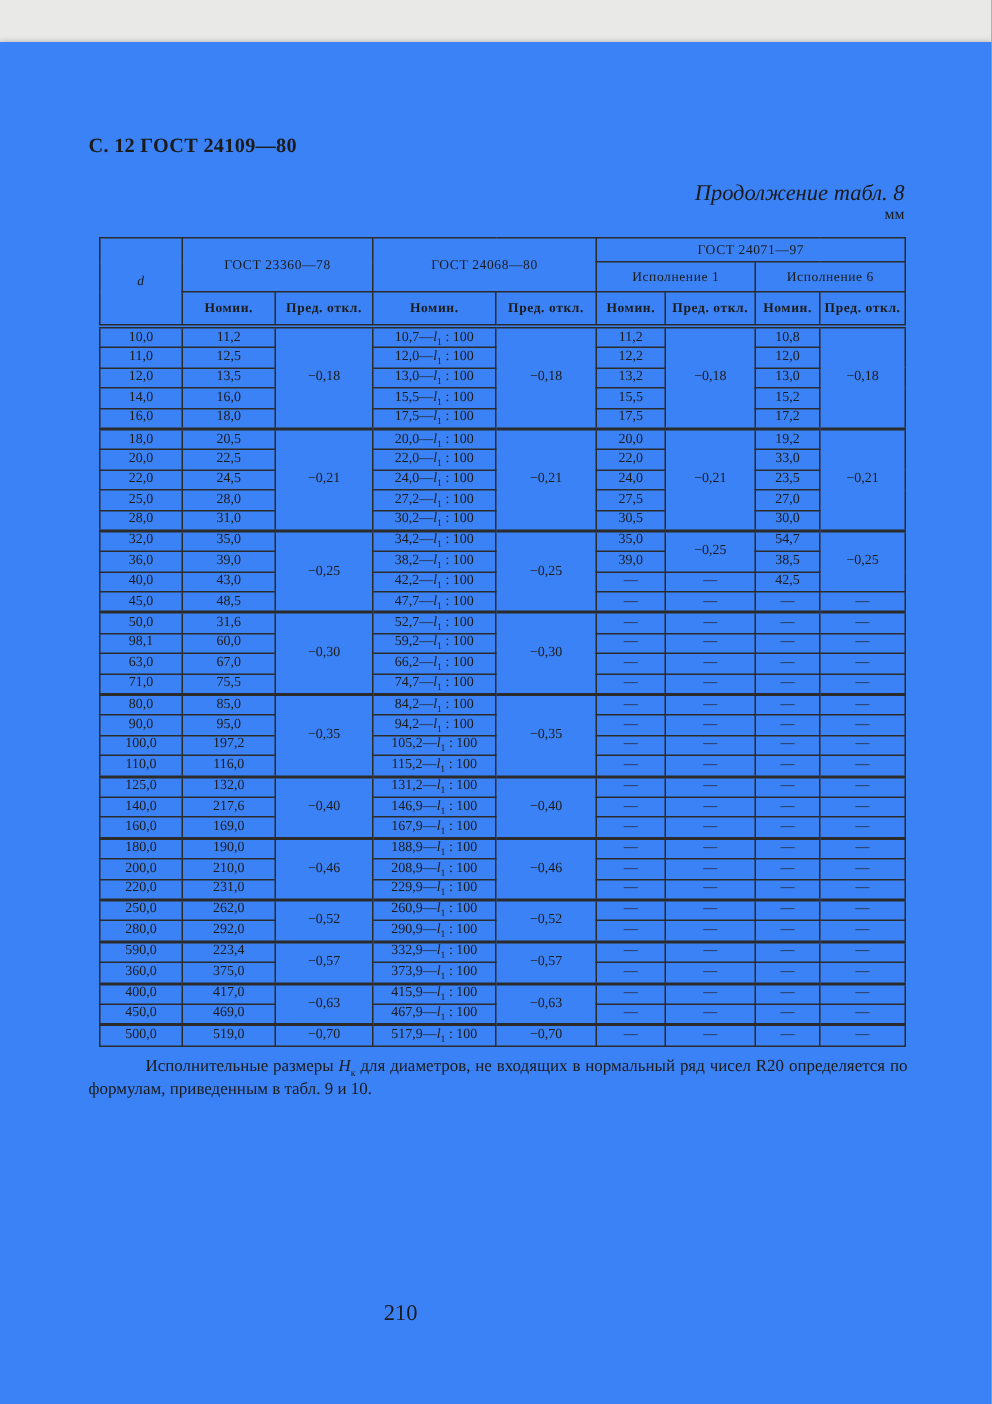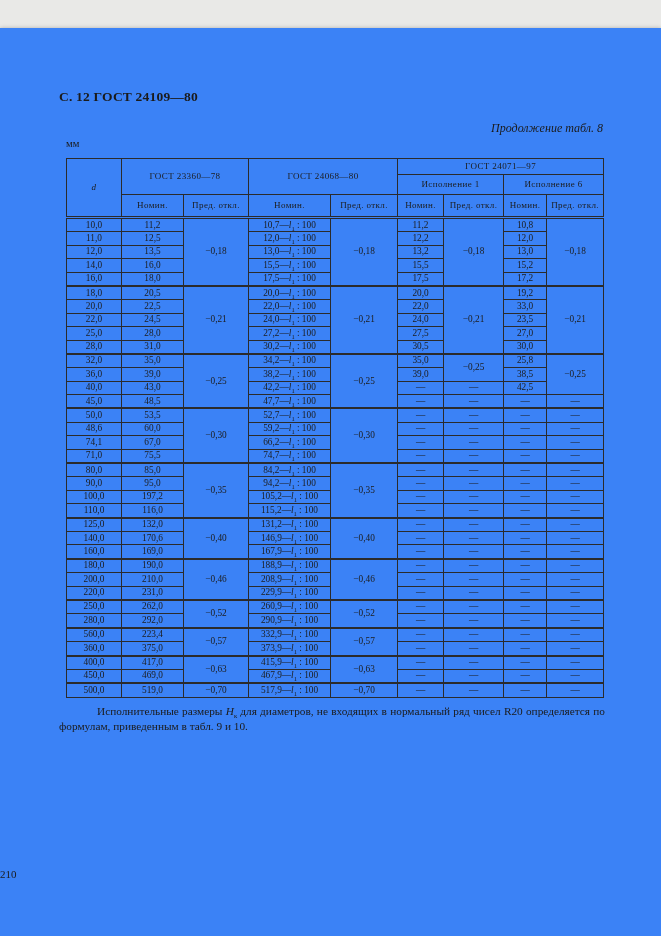--- a/index.html
+++ b/index.html
@@ -6,50 +6,50 @@
   body{background:#e9e9e7;font-family:"Liberation Serif", serif;color:#1b1b1b;}
   .page{
     position:relative;width:661px;height:936px;background:#3b82f6;
     box-shadow:0 0 4px rgba(0,0,0,.25);overflow:hidden;margin-top:28px;
   }
   .page-header{
     position:absolute;left:59px;top:61px;font-size:13.5px;font-weight:bold;
     letter-spacing:.2px;
   }
   .continuation{
-    position:absolute;right:58px;top:93px;font-style:italic;font-size:12px;
+    position:absolute;right:58px;top:93px;font-style:italic;font-size:15px;
   }
   .units{
-    position:absolute;left:66px;top:110px;width:537px;text-align:left;font-size:10.5px;
+    position:absolute;left:66px;top:110px;width:537px;text-align:right;font-size:10.5px;
   }
   .tbl-wrap{position:absolute;left:66px;top:130px;}
   table{
     border-collapse:collapse;table-layout:fixed;width:537px;
     font-size:9.3px;line-height:1;color:#1c1c1c;
   }
   th,td{
     border:1px solid #2b2b2b;text-align:center;vertical-align:middle;
     padding:0 1px;overflow:hidden;white-space:nowrap;
   }
   thead th{font-weight:normal;font-size:9px;letter-spacing:.4px;}
   tr.hdr-a th{height:15px;}
   tr.hdr-b th{height:19px;}
-  tr.hdr-c th{height:21px;}
+  tr.hdr-c th{height:21px;font-weight:bold;}
   tr.hdr-c th, th.dcol{border-bottom:3px double #2b2b2b;}
   tbody td{height:12.4px;}
   tbody tr.gb td{border-top-width:2px;}
   td i, th i{font-style:italic;}
   sub{font-size:6.5px;line-height:0;}
   .note{
     position:absolute;left:59px;top:676px;width:546px;font-size:11.3px;
     line-height:14.6px;text-align:justify;text-indent:38px;
   }
   .note i{font-style:italic;}
   .page-number{
-    position:absolute;left:0;top:840px;width:534px;font-size:11px;
+    position:absolute;left:0;top:840px;width:534px;text-align:center;font-size:15px;
   }
 </style>
 </head>
 <body>
 
 <div class="page">
 
   <div class="page-header">С. 12 ГОСТ 24109—80</div>
 
   <div class="continuation">Продолжение табл. 8</div>
@@ -171,21 +171,21 @@
             <td>30,0</td>
           </tr>
           <tr class="gb">
             <td>32,0</td>
             <td>35,0</td>
             <td rowspan="4">−0,25</td>
             <td>34,2—<i>l</i><sub>1</sub> : 100</td>
             <td rowspan="4">−0,25</td>
             <td>35,0</td>
             <td rowspan="2">−0,25</td>
-            <td>25,8</td>
+            <td>54,7</td>
             <td rowspan="3">−0,25</td>
           </tr>
           <tr>
             <td>36,0</td>
             <td>39,0</td>
             <td>38,2—<i>l</i><sub>1</sub> : 100</td>
             <td>39,0</td>
             <td>38,5</td>
           </tr>
           <tr>
@@ -200,40 +200,40 @@
             <td>45,0</td>
             <td>48,5</td>
             <td>47,7—<i>l</i><sub>1</sub> : 100</td>
             <td>—</td>
             <td>—</td>
             <td>—</td>
             <td>—</td>
           </tr>
           <tr class="gb">
             <td>50,0</td>
-            <td>53,5</td>
+            <td>31,6</td>
             <td rowspan="4">−0,30</td>
             <td>52,7—<i>l</i><sub>1</sub> : 100</td>
             <td rowspan="4">−0,30</td>
             <td>—</td>
             <td>—</td>
             <td>—</td>
             <td>—</td>
           </tr>
           <tr>
-            <td>48,6</td>
+            <td>98,1</td>
             <td>60,0</td>
             <td>59,2—<i>l</i><sub>1</sub> : 100</td>
             <td>—</td>
             <td>—</td>
             <td>—</td>
             <td>—</td>
           </tr>
           <tr>
-            <td>74,1</td>
+            <td>63,0</td>
             <td>67,0</td>
             <td>66,2—<i>l</i><sub>1</sub> : 100</td>
             <td>—</td>
             <td>—</td>
             <td>—</td>
             <td>—</td>
           </tr>
           <tr>
             <td>71,0</td>
             <td>75,5</td>
@@ -287,21 +287,21 @@
             <td rowspan="3">−0,40</td>
             <td>131,2—<i>l</i><sub>1</sub> : 100</td>
             <td rowspan="3">−0,40</td>
             <td>—</td>
             <td>—</td>
             <td>—</td>
             <td>—</td>
           </tr>
           <tr>
             <td>140,0</td>
-            <td>170,6</td>
+            <td>217,6</td>
             <td>146,9—<i>l</i><sub>1</sub> : 100</td>
             <td>—</td>
             <td>—</td>
             <td>—</td>
             <td>—</td>
           </tr>
           <tr>
             <td>160,0</td>
             <td>169,0</td>
             <td>167,9—<i>l</i><sub>1</sub> : 100</td>
@@ -353,21 +353,21 @@
           <tr>
             <td>280,0</td>
             <td>292,0</td>
             <td>290,9—<i>l</i><sub>1</sub> : 100</td>
             <td>—</td>
             <td>—</td>
             <td>—</td>
             <td>—</td>
           </tr>
           <tr class="gb">
-            <td>560,0</td>
+            <td>590,0</td>
             <td>223,4</td>
             <td rowspan="2">−0,57</td>
             <td>332,9—<i>l</i><sub>1</sub> : 100</td>
             <td rowspan="2">−0,57</td>
             <td>—</td>
             <td>—</td>
             <td>—</td>
             <td>—</td>
           </tr>
           <tr>

